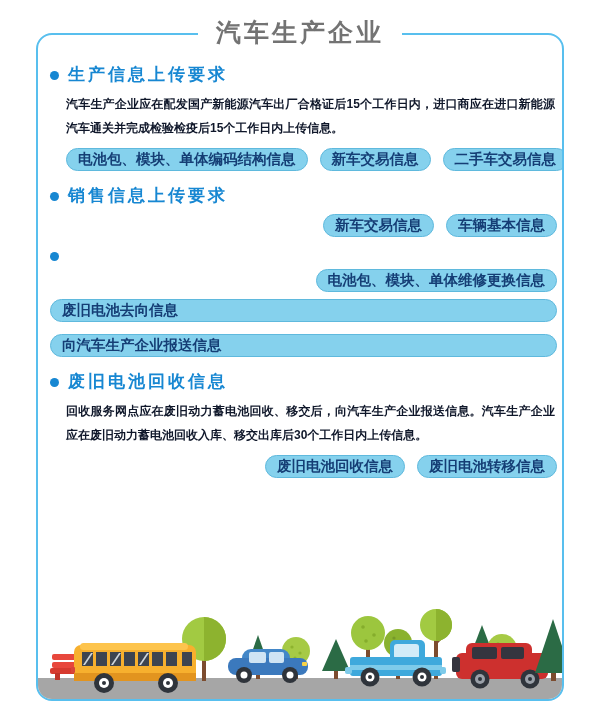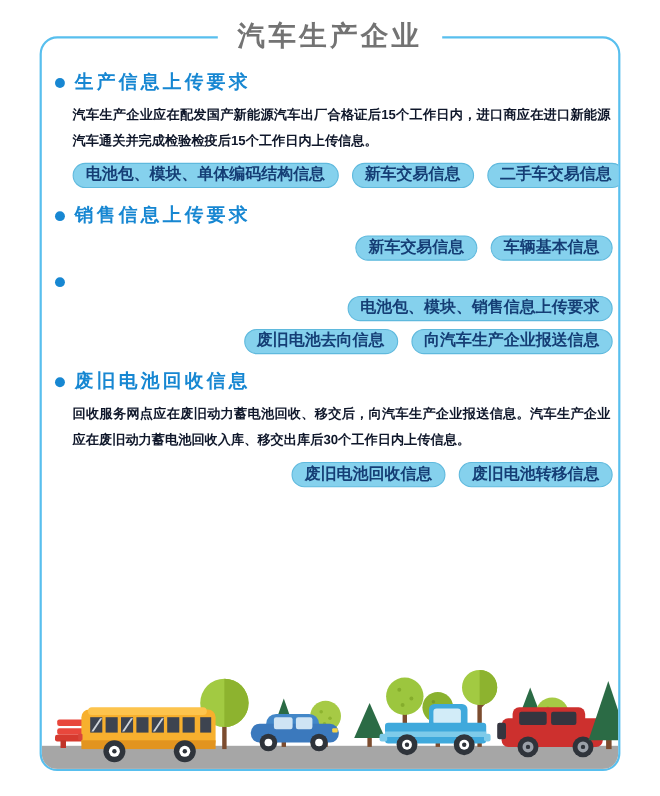--- a/index.html
+++ b/index.html
@@ -22,21 +22,21 @@
   .sec-head{display:flex;align-items:center;}
   .bullet{width:9px;height:9px;border-radius:50%;background:#1787d2;margin-right:9px;flex:0 0 auto;}
   .sec-head .txt{color:#1787d2;font-size:17px;font-weight:bold;letter-spacing:3px;line-height:20px;}
   .body-text{
     margin:7px 2px 0 16px;color:#0f172a;font-size:12px;line-height:24px;
     font-weight:700;text-align:justify;
   }
   .pills{display:flex;gap:12px;margin-top:8px;}
   .pills.left{margin-left:16px;justify-content:flex-start;}
   .pills.center{justify-content:flex-end;}
-  .pills + .pills{margin-top:7px;}
+  .pills + .pills{margin-top:7px;flex-direction:column;}
   .pill{
     background:#85d1ed;border:1px solid #5fb9dd;color:#153e75;
     font-size:14.5px;font-weight:bold;line-height:21px;padding:0 11px;
     border-radius:12px;white-space:nowrap;
   }
   .scene{position:absolute;left:0;bottom:0;display:block;}
 </style>
 </head>
 <body>
 
@@ -67,21 +67,21 @@
         <span class="pill">新车交易信息</span>
         <span class="pill">车辆基本信息</span>
       </div>
     </div>
 
     <div class="section">
       <div class="sec-head">
         <span class="bullet"></span>
       </div>
       <div class="pills center">
-        <span class="pill">电池包、模块、销售信息上传要求</span>
+        <span class="pill">电池包、模块、单体维修更换信息</span>
       </div>
       <div class="pills center">
         <span class="pill">废旧电池去向信息</span>
         <span class="pill">向汽车生产企业报送信息</span>
       </div>
     </div>
 
     <div class="section">
       <div class="sec-head">
         <span class="bullet"></span>

